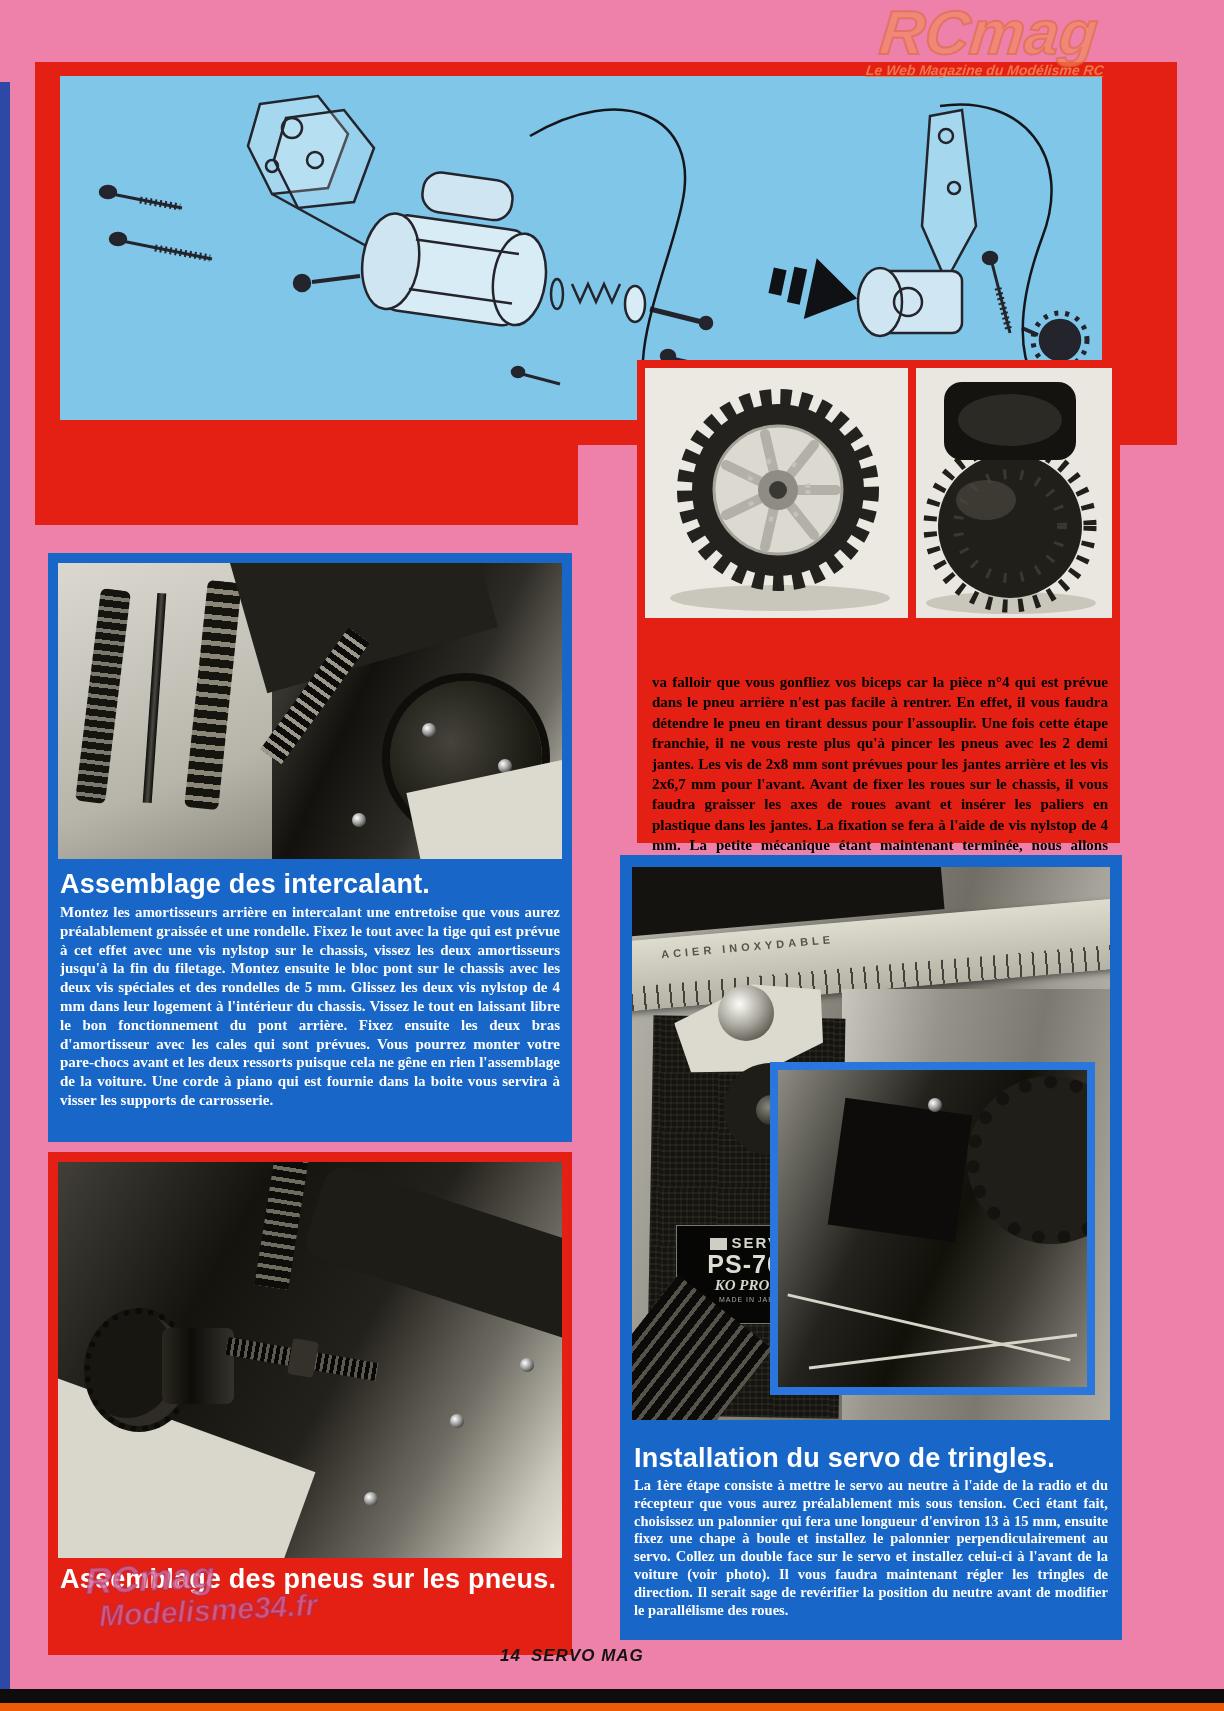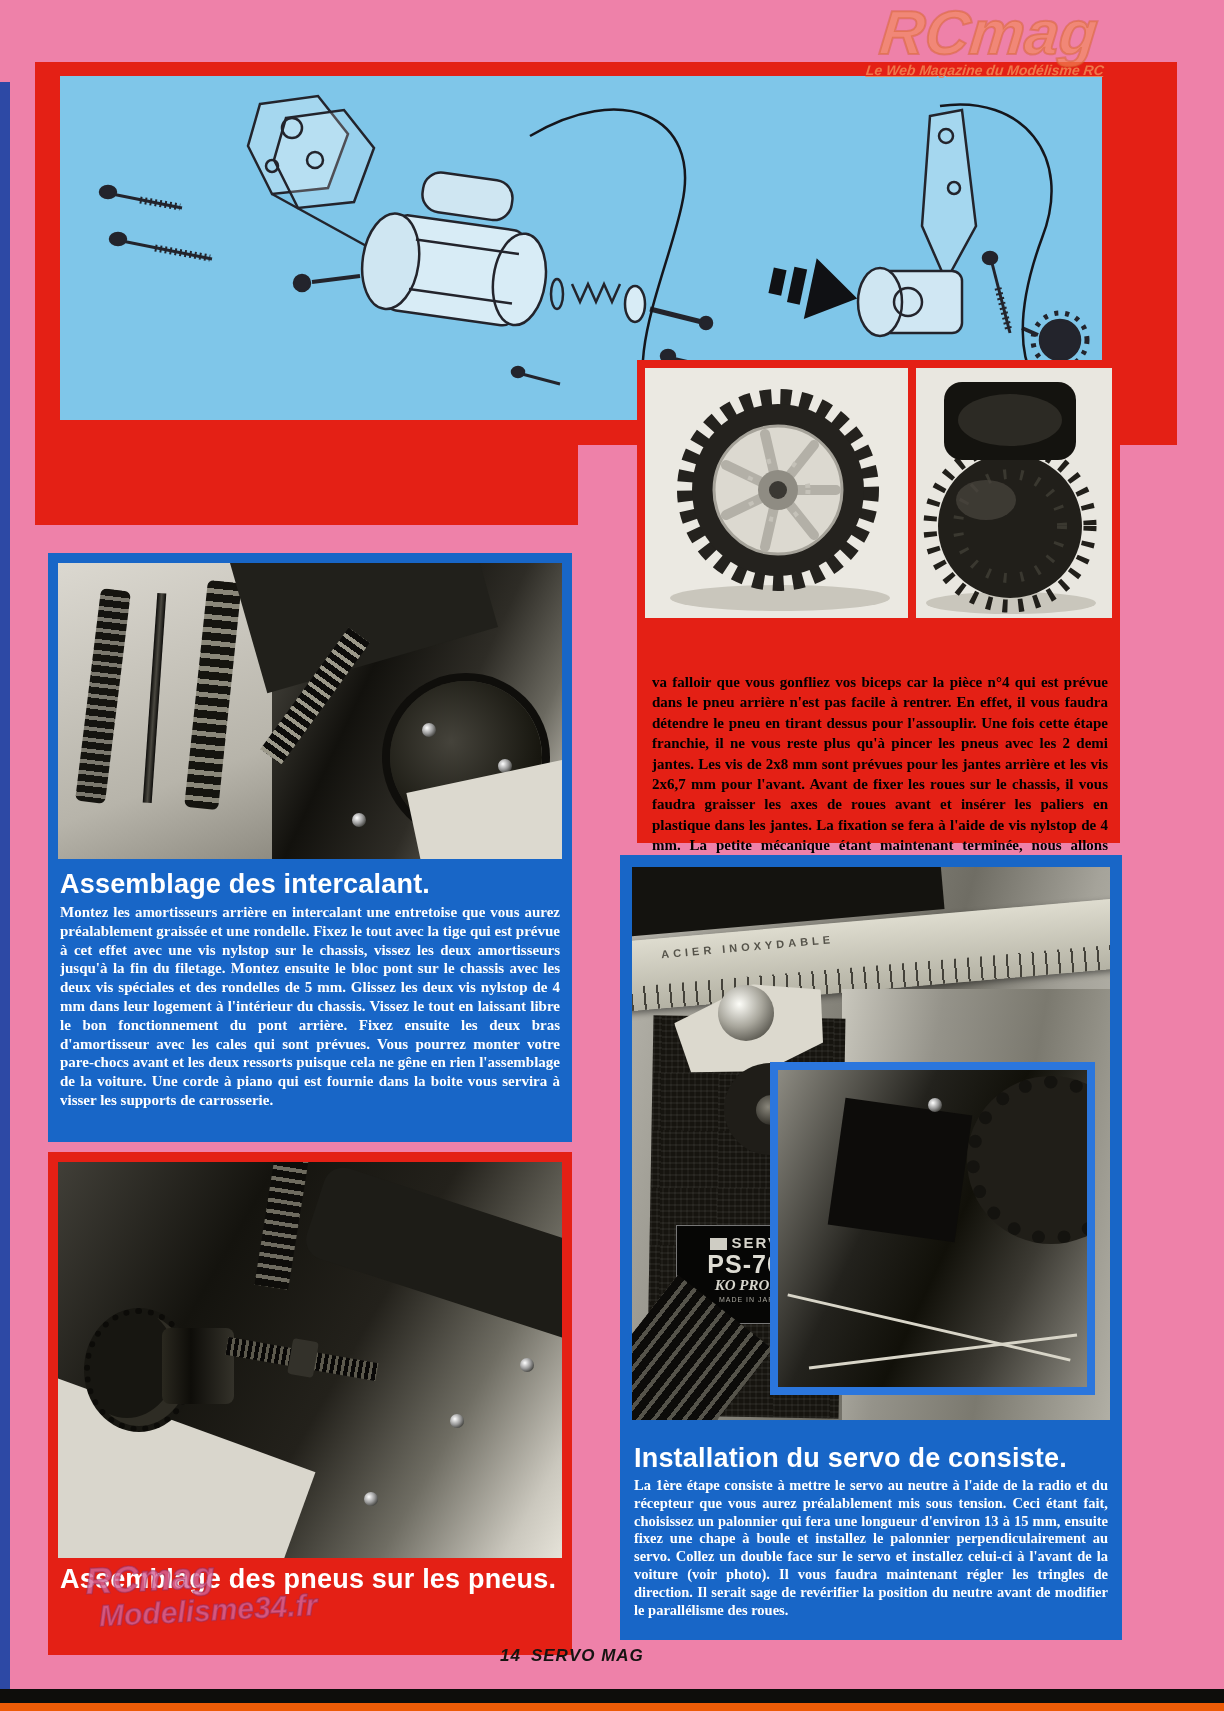--- a/index.html
+++ b/index.html
@@ -292,21 +292,21 @@
       </div>
       <div class="abs comb"></div>
       <div class="abs inset-photo">
         <div class="abs inset-dark-block"></div>
         <div class="abs inset-tire"></div>
         <div class="abs wire wire1"></div>
         <div class="abs wire wire2"></div>
         <div class="abs screw-dot" style="left:150px;top:28px;"></div>
       </div>
     </div>
-    <div class="abs sec-heading" style="left:14px;top:588px;">Installation du servo de consiste.</div>
+    <div class="abs sec-heading" style="left:14px;top:588px;">Installation du servo de tringles.</div>
     <div class="abs serif-body blue-body" style="left:14px;top:622px;width:474px;height:160px;font-size:14.5px;line-height:17.8px;">La 1ère étape consiste à mettre le servo au neutre à l'aide de la radio et du récepteur que vous aurez préalablement mis sous tension. Ceci étant fait, choisissez un palonnier qui fera une longueur d'environ 13 à 15 mm, ensuite fixez une chape à boule et installez le palonnier perpendiculairement au servo. Collez un double face sur le servo et installez celui-ci à l'avant de la voiture (voir photo). Il vous faudra maintenant régler les tringles de direction. Il serait sage de revérifier la position du neutre avant de modifier le parallélisme des roues.</div>
   </div>
 
   <div class="abs footer">
     <span>14</span><span>SERVO MAG</span>
   </div>
 
   <div class="abs wm-top">
     <div class="wm-top-logo">RCmag</div>
     <div class="wm-top-tag">Le Web Magazine du Modélisme RC</div>

